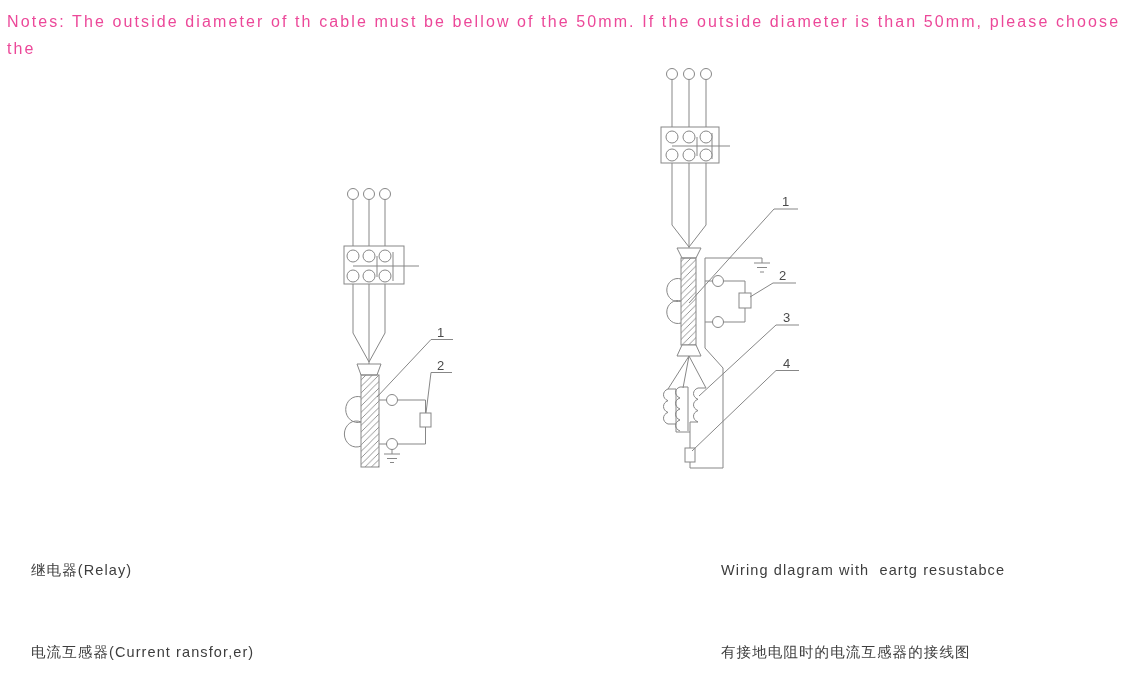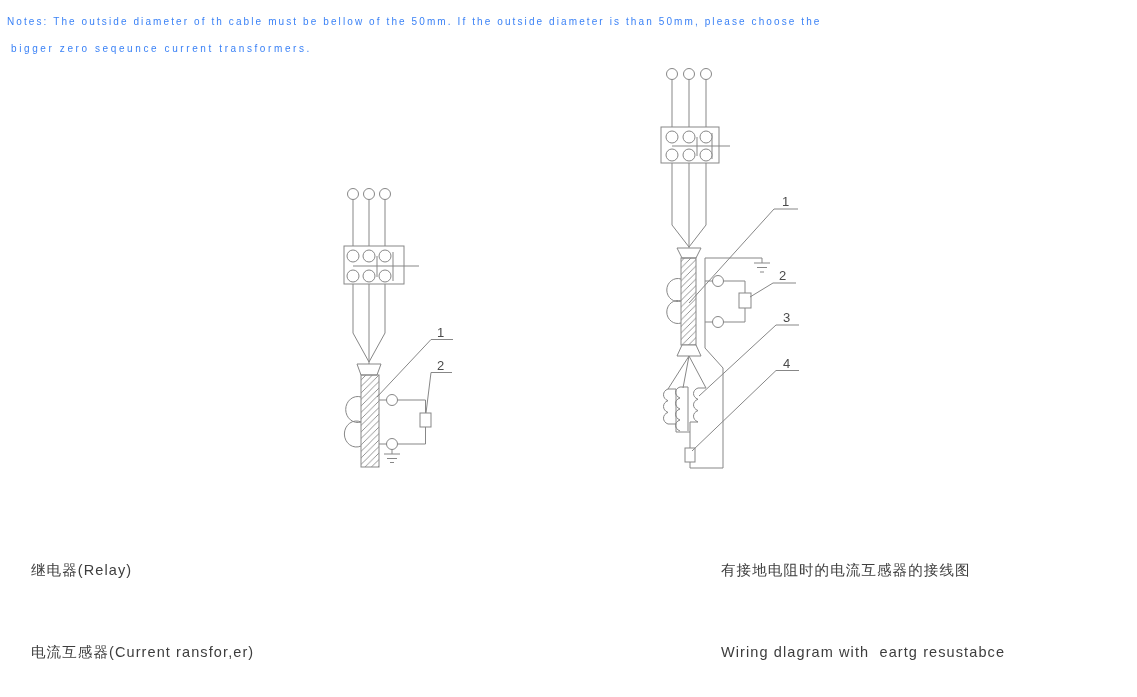--- a/index.html
+++ b/index.html
@@ -1,36 +1,35 @@
 <!DOCTYPE html>
 <html><head>
 <meta charset="utf-8">
 <style>
   html,body{margin:0;padding:0;background:#ffffff;}
   body{width:1137px;height:697px;position:relative;overflow:hidden;
        font-family:"Liberation Sans",sans-serif;}
   .page{position:absolute;inset:0;background:#ffffff;}
   .notes{position:absolute;left:7px;top:8px;width:1125px;
-         font-size:10px;line-height:27px;letter-spacing:2.1px;color:#3b82f6;}
+         font-size:16px;line-height:27px;letter-spacing:2.1px;color:#ec4899;}
   .notes .l2{padding-left:4px;letter-spacing:2.6px;}
   svg.diagram-layer{position:absolute;left:0;top:0;}
   .captions{position:absolute;font-size:14.5px;line-height:27.4px;
             letter-spacing:1.1px;color:#3d3d3d;white-space:pre;}
   .captions.left{left:31px;top:502px;}
   .captions.right{left:721px;top:502px;}
   .callout-num{font-size:13px;fill:#4a4a4a;font-family:"Liberation Sans",sans-serif;}
 </style>
 </head>
 <body>
 
 <div class="page">
 
   <div class="notes">
     <div class="l1">Notes: The outside diameter of th cable must be bellow of the 50mm. If the outside diameter is than 50mm, please choose the</div>
-    <div class="l2">bigger zero seqeunce current transformers.</div>
   </div>
 
   <svg class="diagram-layer" width="1137" height="697" viewBox="0 0 1137 697" fill="none" stroke="#878787" stroke-width="1">
     <defs>
       <pattern id="hatch" width="6.5" height="6.5" patternUnits="userSpaceOnUse">
         <path d="M0,6.5 L6.5,0" stroke="#8a8a8a" stroke-width="0.9"></path>
       </pattern>
     </defs>
 
     <g>
@@ -174,21 +173,21 @@
   </svg>
 
   <div class="captions left">
     <div>继电器(Relay)</div>
     <div>电流互感器(Current ransfor,er)</div>
     
     
   </div>
 
   <div class="captions right">
+    <div>Wiring dlagram with  eartg resustabce</div>
     <div>有接地电阻时的电流互感器的接线图</div>
-    <div>Wiring dlagram with  eartg resustabce</div>
     
     
     
     
   </div>
 
 </div>
 
 </body></html>

